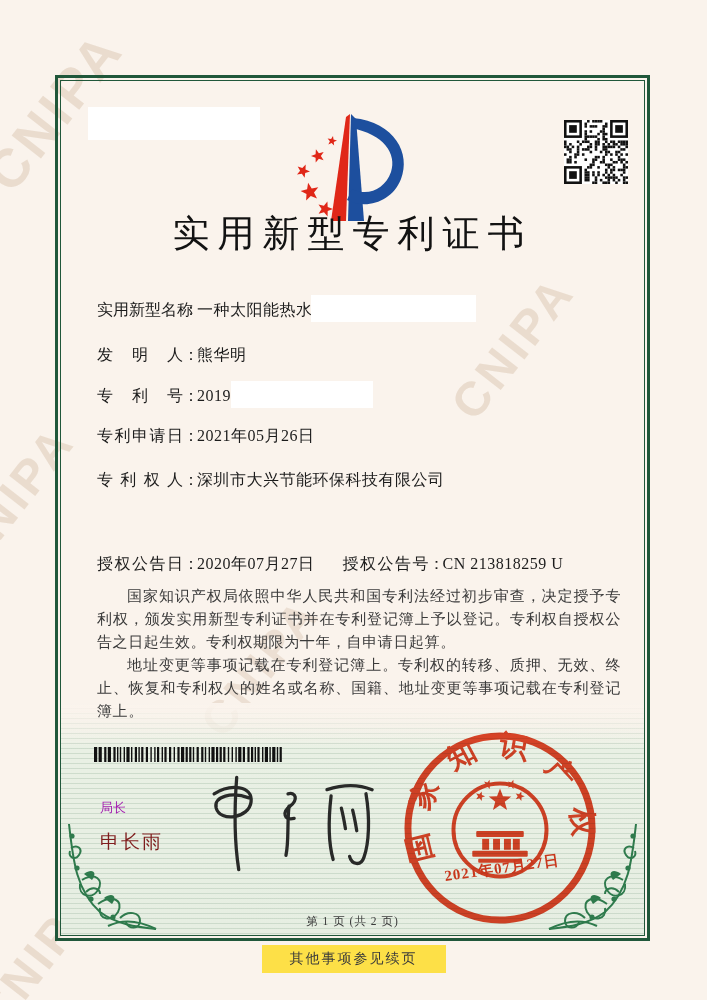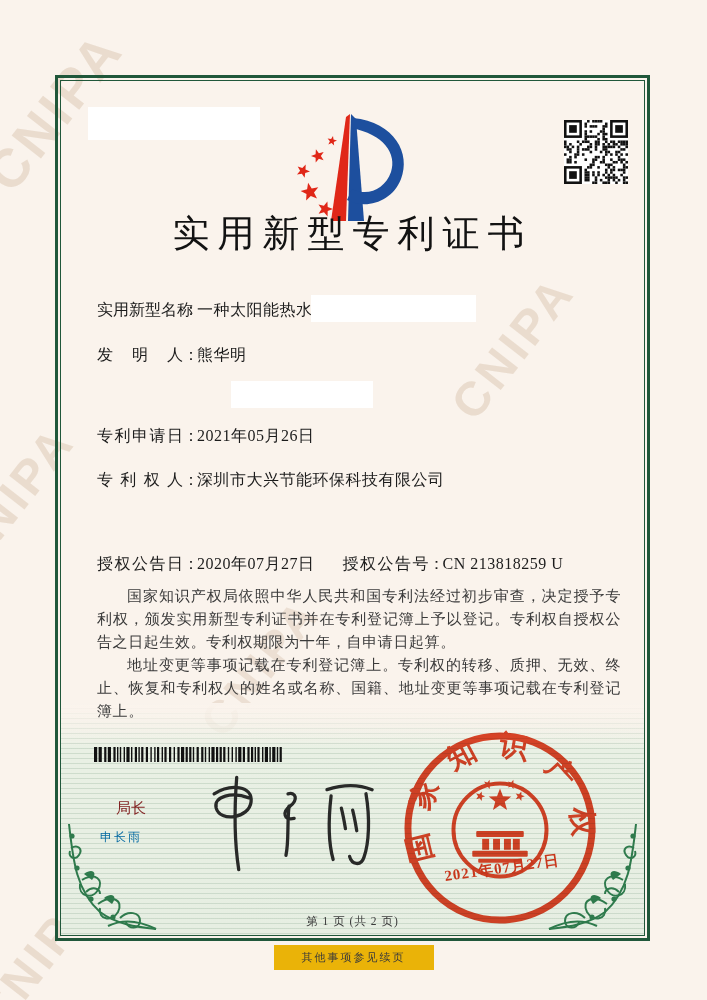--- a/index.html
+++ b/index.html
@@ -67,43 +67,43 @@
         rgba(128,162,136,0.26) 0px, rgba(128,162,136,0.26) 1px,
         rgba(0,0,0,0) 1px, rgba(0,0,0,0) 5px),
       linear-gradient(180deg, rgba(233,240,228,0) 0px, #e9f0e4 46px, #e6eee2 100%);
   }
   .green-panel::before{
     content:"";position:absolute;left:0;right:0;top:0;height:44px;
     background:linear-gradient(180deg,#faf3ec 0%,rgba(250,243,236,0) 100%);
   }
 
   .barcode{position:absolute;left:33px;top:666px;width:192px;height:15px;}
-  .signer-title{position:absolute;left:39px;top:718px;font-family:"Liberation Sans",sans-serif;font-size:15px;color:#7f1d1d;margin-left:16px;}
-  .signer-name{position:absolute;left:39px;top:748px;font-family:"Liberation Sans",sans-serif;font-size:12px;color:#0369a1;letter-spacing:2px;}
+  .signer-title{position:absolute;left:39px;top:718px;font-family:"Liberation Sans",sans-serif;font-size:13px;color:#a21caf;}
+  .signer-name{position:absolute;left:39px;top:748px;font-family:"Liberation Sans",sans-serif;font-size:19px;color:#7f1d1d;letter-spacing:2px;}
   .signature{position:absolute;left:122px;top:682px;width:210px;height:118px;}
 
   .seal{position:absolute;left:340px;top:648px;width:198px;height:198px;mix-blend-mode:multiply;opacity:0.95;}
   .seal-date{
     position:absolute;left:352px;top:778px;width:178px;text-align:center;
     transform:rotate(-8deg);font-size:15px;font-weight:bold;color:#c8371c;
     letter-spacing:1px;white-space:nowrap;z-index:2;
   }
 
   .flourish{position:absolute;bottom:3px;width:94px;height:110px;}
   .flourish-left{left:3px;}
   .flourish-right{right:3px;transform:scaleX(-1);}
 
   .page-info{
     position:absolute;left:0;right:0;top:833px;text-align:center;
     font-size:11.5px;color:#3b3b3b;letter-spacing:1px;
   }
 
   .footer-note{
     position:absolute;z-index:1;left:50%;top:945px;transform:translateX(-50%);
-    background:#eab308;padding:5px 28px;font-size:11px;color:#3a3a3a;
+    background:#fde047;padding:5px 28px;font-size:14px;color:#3a3a3a;
     letter-spacing:2px;white-space:nowrap;
   }
 </style>
 </head>
 <body>
 
 <div class="page">
 
   <div class="wm wm1">CNIPA</div>
   <div class="wm wm2">CNIPA</div>
@@ -333,20 +333,23 @@
 
       <div class="field-row" style="top:219px">
         <span class="flabel">实用新型名称</span><span class="fcolon">：</span><span class="fvalue">一种太阳能热水</span>
       </div>
       <div class="redact redact-name"></div>
 
       <div class="field-row" style="top:264px">
         <span class="flabel">发明人</span><span class="fcolon">：</span><span class="fvalue">熊华明</span>
       </div>
 
+      <div class="field-row" style="top:305px">
+        <span class="flabel">专利号</span><span class="fcolon">：</span><span class="fvalue">2019</span>
+      </div>
       <div class="redact redact-patno"></div>
 
       <div class="field-row" style="top:345px">
         <span class="flabel">专利申请日</span><span class="fcolon">：</span><span class="fvalue">2021年05月26日</span>
       </div>
 
       <div class="field-row" style="top:389px">
         <span class="flabel">专利权人</span><span class="fcolon">：</span><span class="fvalue">深圳市大兴节能环保科技有限公司</span>
       </div>
 

